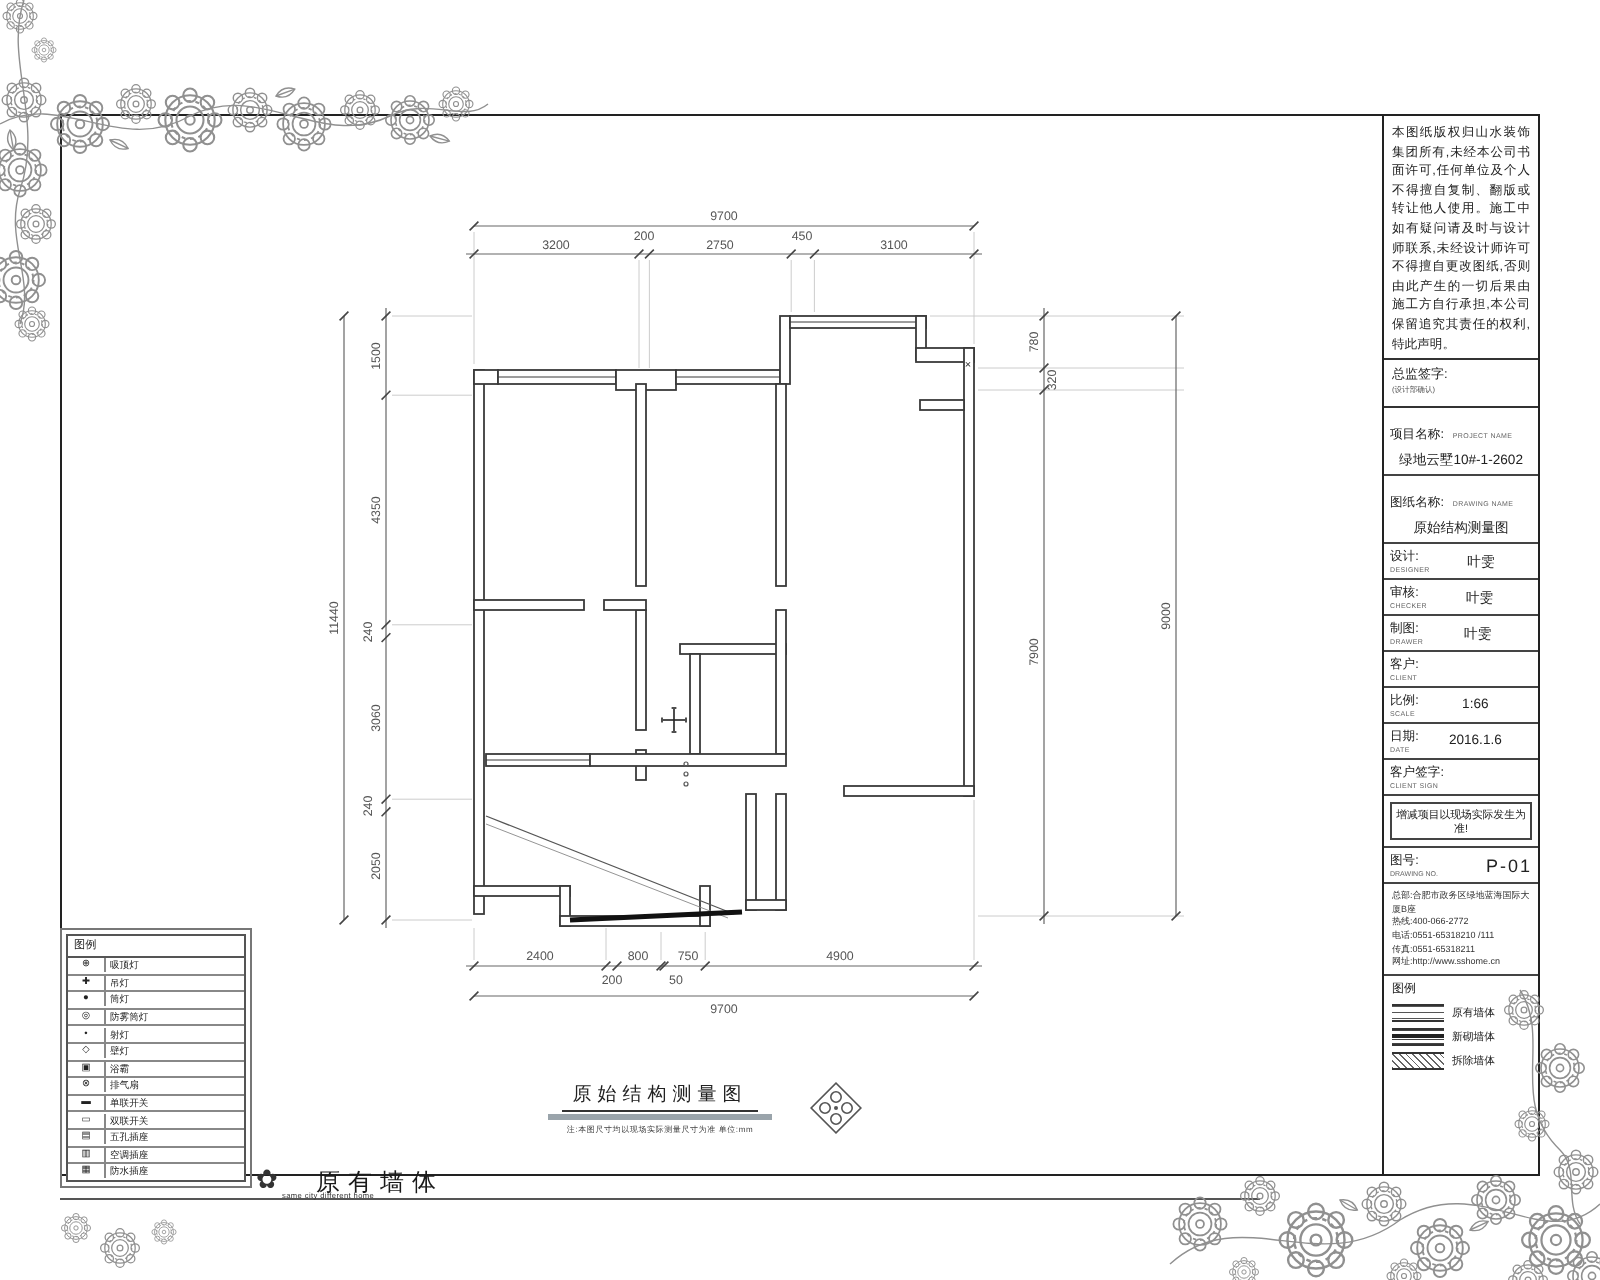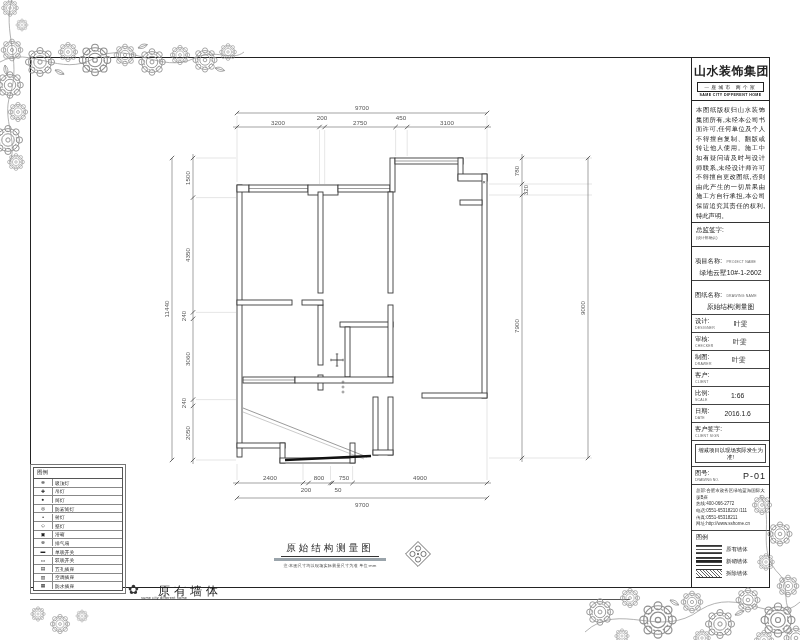--- a/index.html
+++ b/index.html
@@ -70,25 +70,20 @@
   .winln{stroke:#3a3a3a;stroke-width:0.5;}
 </style>
 </head>
 <body>
 
 <div class="page">
 
   <div class="sheet">
     <div class="tb">
 
-      <div class="tb-logo">
-        <div class="nm">山水装饰集团</div>
-        <div class="strip">一座城市 两个家</div>
-        <div class="tag">SAME CITY DIFFERENT HOME</div>
-      </div>
 
       <div class="tb-notes">本图纸版权归山水装饰集团所有,未经本公司书面许可,任何单位及个人不得擅自复制、翻版或转让他人使用。施工中如有疑问请及时与设计师联系,未经设计师许可不得擅自更改图纸,否则由此产生的一切后果由施工方自行承担,本公司保留追究其责任的权利,特此声明。</div>
 
       <div class="tb-sign">
         <div class="sl">总监签字:</div>
         <div class="ss">(设计部确认)</div>
       </div>
 
       <div>
 

